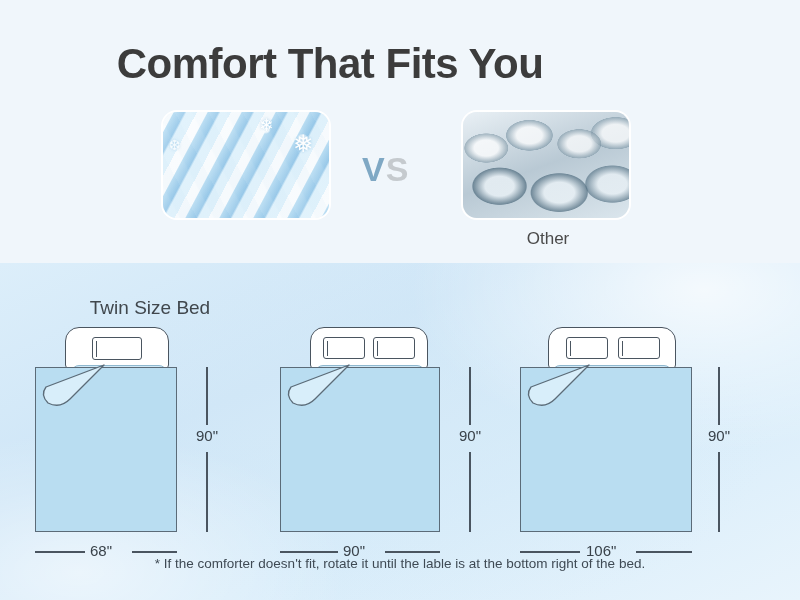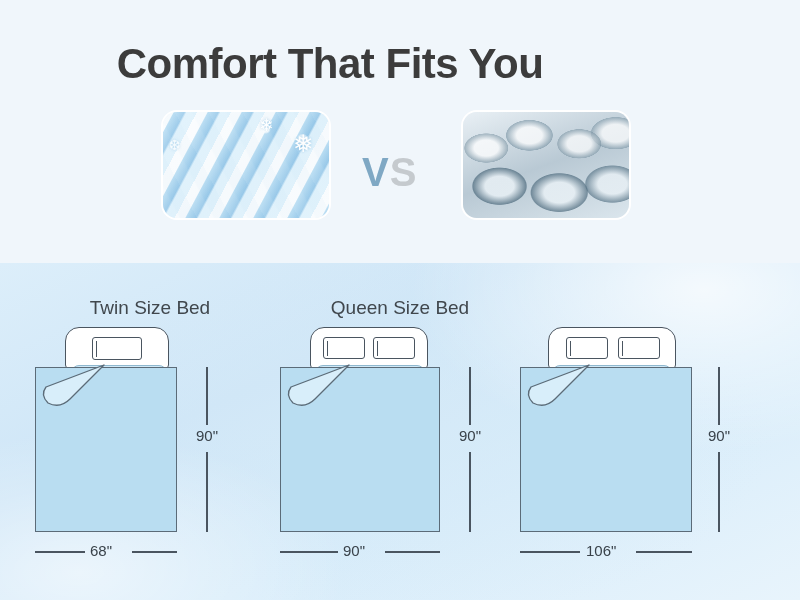--- a/index.html
+++ b/index.html
@@ -79,21 +79,21 @@
   }
 
   .compare-label {
     margin-top:11px;
     font-size:17px; color:#4a4a4a;
     font-family:"Liberation Sans", sans-serif;
   }
 
   .vs {
     position:absolute; left:362px; top:38px;
-    font-size:40px; font-weight:bold; letter-spacing:1px;
+    font-size:34px; font-weight:bold; letter-spacing:1px;
     font-family:"Liberation Sans", sans-serif;
   }
   .vs .v { color:#7fa8c4; }
   .vs .s { color:#c5cace; }
 
   
   .bottom-section {
     position:absolute; left:0; top:263px; width:800px; height:337px;
     background:
       radial-gradient(ellipse 420px 230px at 88% 8%,  rgba(255,255,255,.75) 0%, rgba(255,255,255,0) 70%),
@@ -195,20 +195,21 @@
         <span class="snowflake sf1">❄</span>
         <span class="snowflake sf2">❅</span>
         <span class="snowflake sf3">❆</span>
       </div>
     </div>
 
     <div class="vs"><span class="v">V</span><span class="s">S</span></div>
 
     <div class="compare-col right">
       <div class="thumb thumb-other"></div>
+      <div class="compare-label">Other</div>
     </div>
 
   </div>
 </div>
 
 <div class="bottom-section">
 
   <div class="bed-panel twin">
     <div class="bed-title">Twin Size Bed</div>
 
@@ -230,21 +231,20 @@
       <div class="dim-v-label" style="left:176px; top:100px;">90"</div>
       <div class="dim-v" style="left:186px; top:125px; height:80px;"></div>
 
       <div class="dim-h" style="left:15px; top:224px; width:50px;"></div>
       <div class="dim-h-label" style="left:70px; top:215px;">68"</div>
       <div class="dim-h" style="left:112px; top:224px; width:45px;"></div>
     </div>
   </div>
 
   <div class="bed-panel queen">
-    <div class="bed-title">Queen Size Bed</div>
 
     <div class="bed-stage">
       <div class="headboard" style="left:35px; top:0px; width:118px; height:42px;"></div>
       <div class="pillow" style="left:48px; top:10px; width:42px; height:22px;"></div>
       <div class="pillow" style="left:98px; top:10px; width:42px; height:22px;"></div>
       <div class="mattress" style="left:40px; top:38px; width:110px; height:128px;"></div>
       <div class="comforter" style="left:5px; top:40px; width:160px; height:165px;"></div>
       <svg class="fold" style="left:-4px; top:32px;" width="84" height="56" viewBox="0 0 84 56">
         <path d="M78 6 L20 28 Q14 36 22 44 Q34 50 44 40 Z" fill="#d8eefa" stroke="#5b6b78" stroke-width="1.3" stroke-linejoin="round"></path>
       </svg>
@@ -274,13 +274,14 @@
       <div class="dim-v" style="left:198px; top:40px; height:58px;"></div>
       <div class="dim-v-label" style="left:188px; top:100px;">90"</div>
       <div class="dim-v" style="left:198px; top:125px; height:80px;"></div>
 
       <div class="dim-h" style="left:0px; top:224px; width:60px;"></div>
       <div class="dim-h-label" style="left:66px; top:215px;">106"</div>
       <div class="dim-h" style="left:116px; top:224px; width:56px;"></div>
     </div>
   </div>
 
+  <div class="footnote" style="top:293px;">* If the comforter doesn't fit, rotate it until the lable is at the bottom right of the bed.</div>
 </div>
 
 </body></html>

